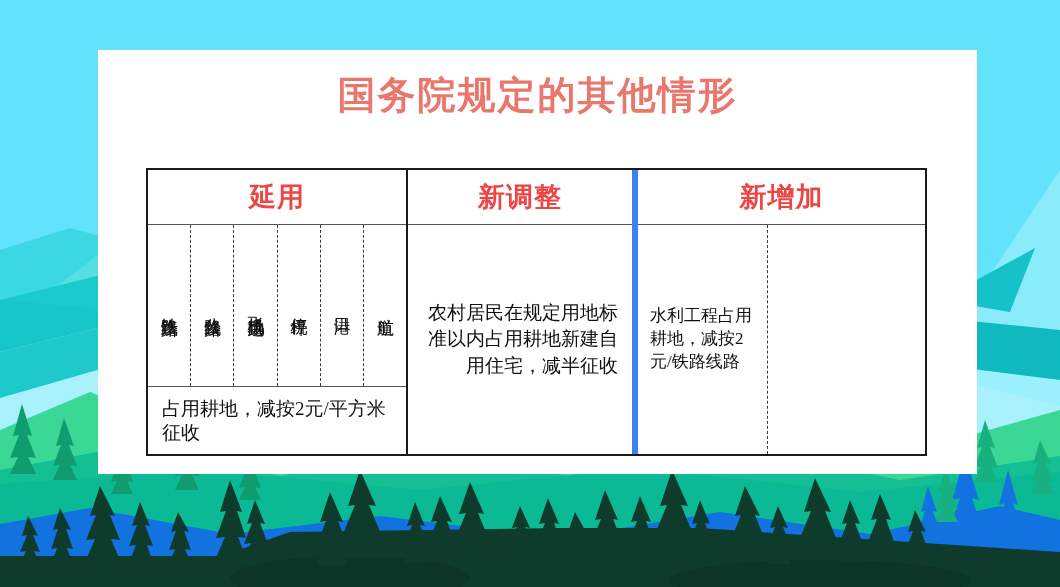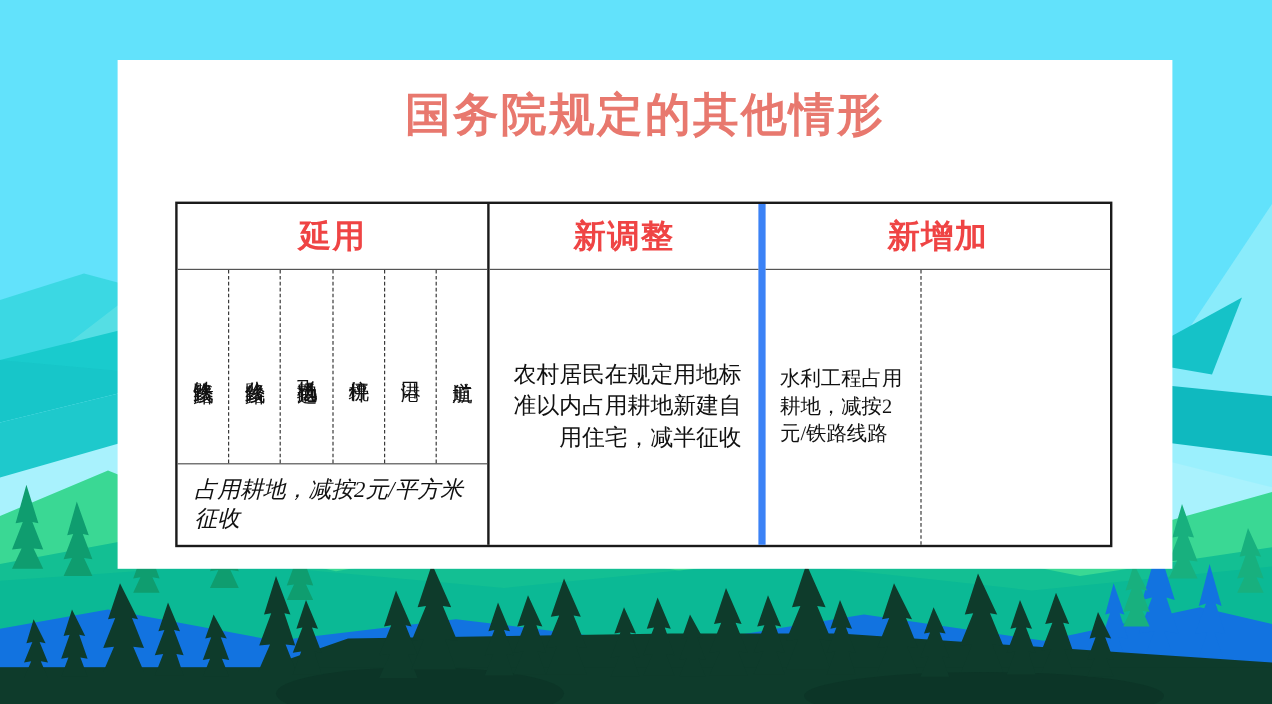--- a/index.html
+++ b/index.html
@@ -79,21 +79,20 @@
   }
   .arow{
     flex:1;
     display:flex;align-items:center;
     padding:4px 8px 4px 14px;
     box-sizing:border-box;
   }
   .arow .txt{
     font-size:19px;line-height:1.25;color:#111;
     text-align:left;
-    font-style:italic;
   }
 
   
   .bbody{
     flex:1;
     display:flex;align-items:center;
     padding:6px 14px 6px 16px;
     box-sizing:border-box;
     text-align:right;
   }

